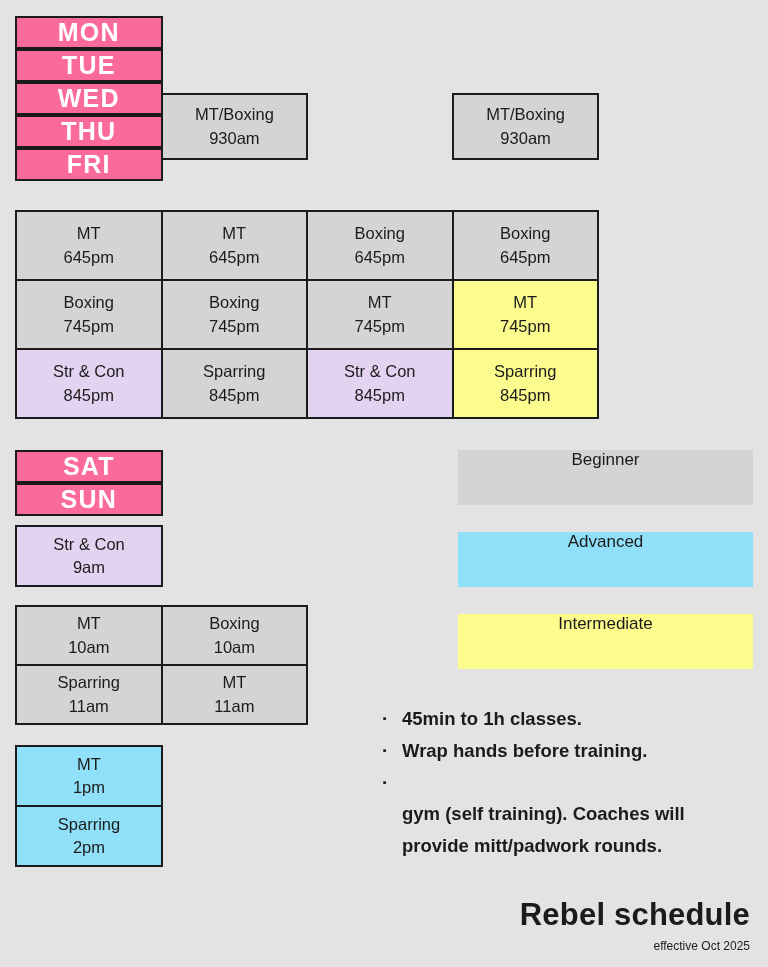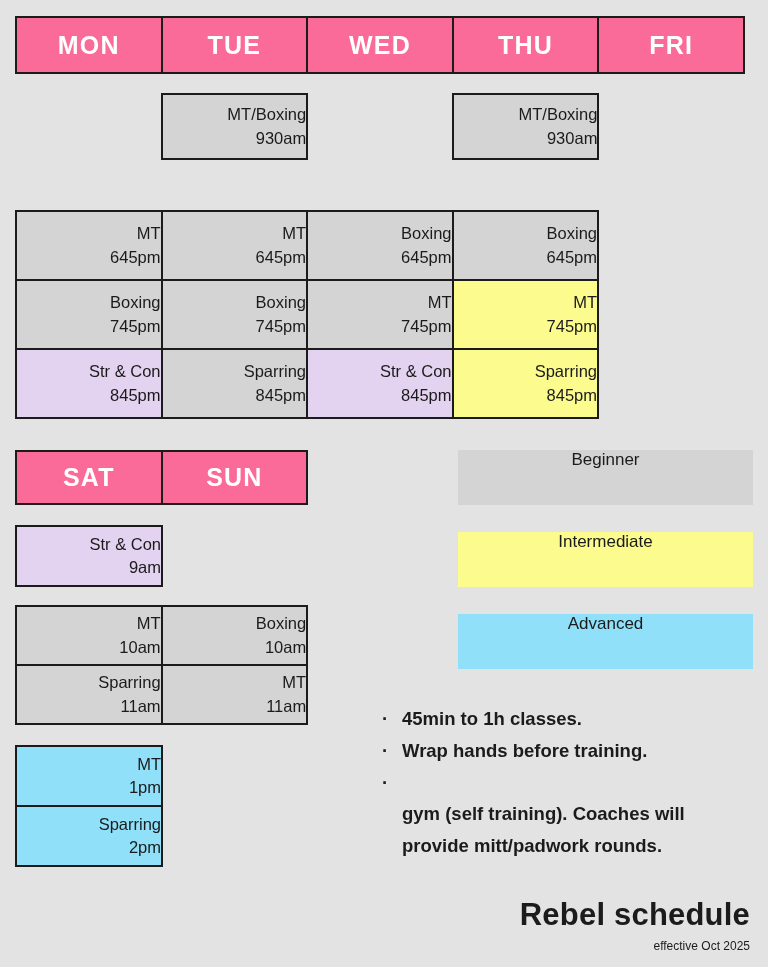--- a/index.html
+++ b/index.html
@@ -16,21 +16,21 @@
     overflow: hidden;
   }
 
   
   .cell {
     box-sizing: border-box;
     border: 2px solid #1b1b1b;
     background: #d4d4d4;
     display: flex;
     flex-direction: column;
-    align-items: flex-end;
+    align-items: center;
     justify-content: center;
     line-height: 1.42;
     font-size: 16.5px;
   }
   .cell .t1, .cell .t2 { display: block; white-space: nowrap; }
 
   .c-gray   { background: #d4d4d4; }
   .c-purple { background: #e4d3f0; }
   .c-yellow { background: #fbfb8e; }
   .c-blue   { background: #8fe0f8; }
@@ -43,21 +43,21 @@
     color: #ffffff;
     font-weight: bold;
     font-size: 25px;
     letter-spacing: 1.2px;
     display: flex;
     align-items: center;
     justify-content: center;
   }
 
   
-  .abs { position: absolute; }
+  .abs { position: absolute; flex-direction: column; }
 
   #weekday-header { left: 15px; top: 16px; width: 738px; height: 58px; display: flex; }
   #weekday-header .dayhead { width: 147.6px; height: 58px; margin-right: -2px; }
 
   #morning-row { left: 15px; top: 93px; width: 738px; height: 67px; }
   #morning-row .slot { position: absolute; top: 0; width: 147.6px; height: 67px; }
 
   #evening-grid { left: 15px; top: 210px; width: 590px; }
   #evening-grid .erow { display: flex; }
   #evening-grid .cell { width: 147.5px; height: 71px; margin-right: -2px; margin-bottom: -2px; }
@@ -231,25 +231,25 @@
     <div class="cell c-blue">
       <span class="t1">Sparring</span>
       <span class="t2">2pm</span>
     </div>
   </div>
 
 <div class="abs" id="legend">
     <div class="legend-item c-gray">
       <span>Beginner</span>
     </div>
+    <div class="legend-item c-blue">
+      <span>Advanced</span>
+    </div>
     <div class="legend-item c-yellow">
       <span>Intermediate</span>
-    </div>
-    <div class="legend-item c-blue">
-      <span>Advanced</span>
     </div>
   </div>
 
 <div class="abs" id="notes">
     <div class="note-line">
       <span class="note-bullet">·</span>
       <span>45min to 1h classes.</span>
     </div>
     <div class="note-line">
       <span class="note-bullet">·</span>

